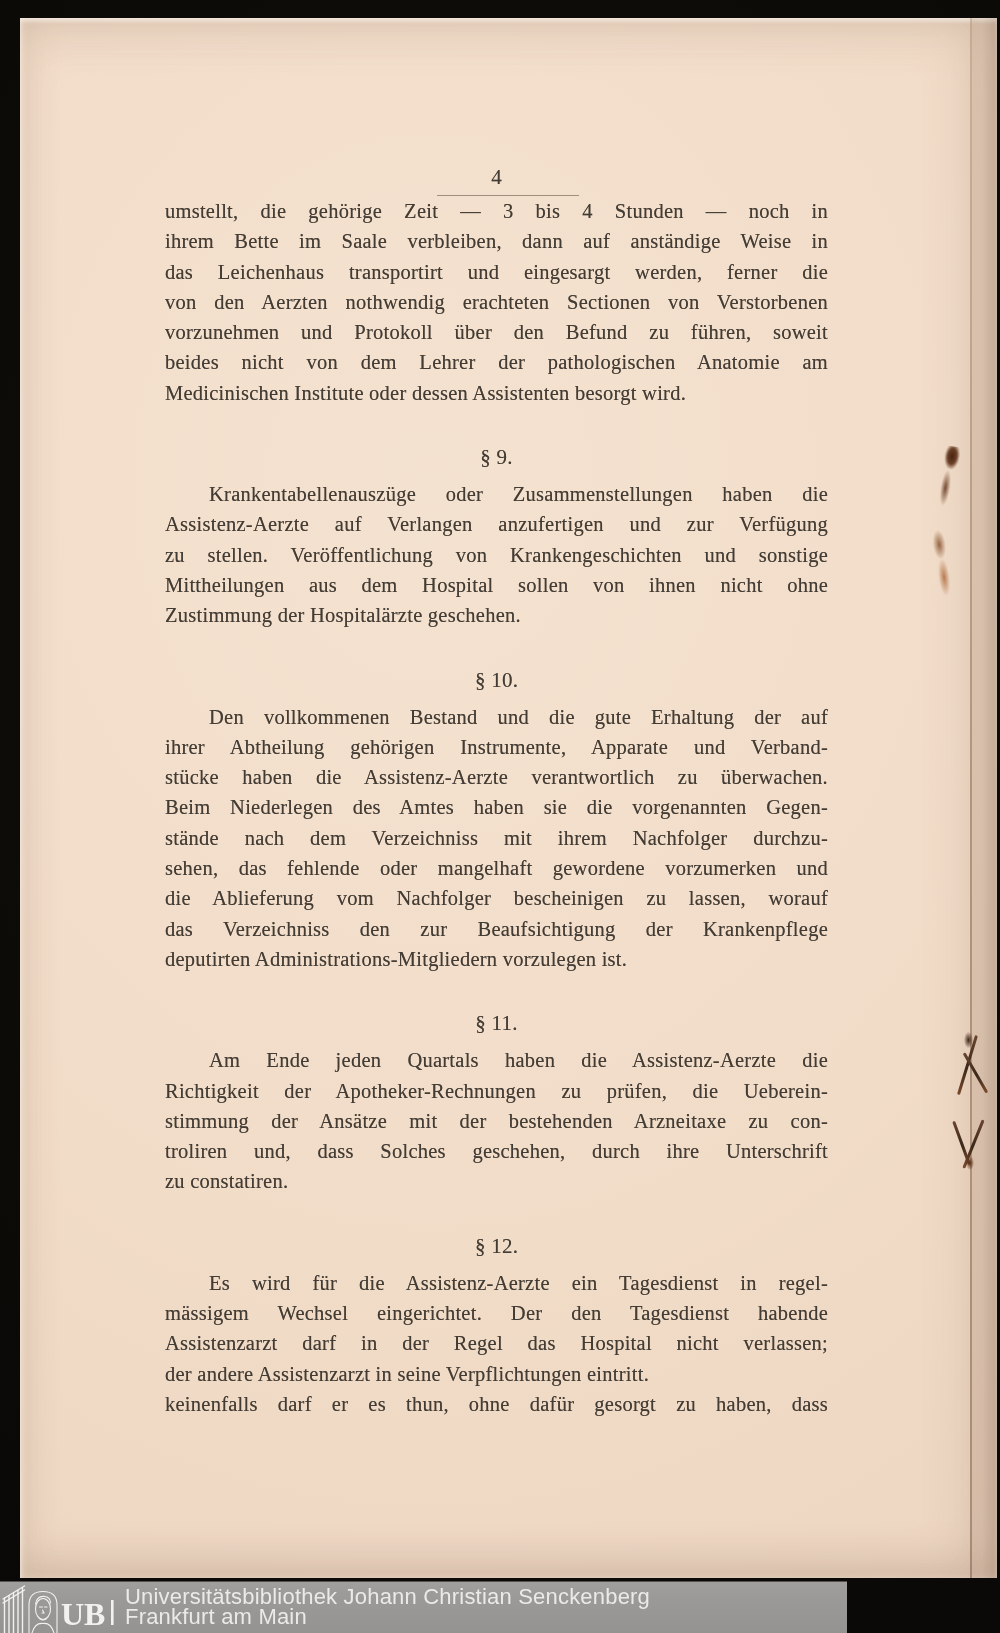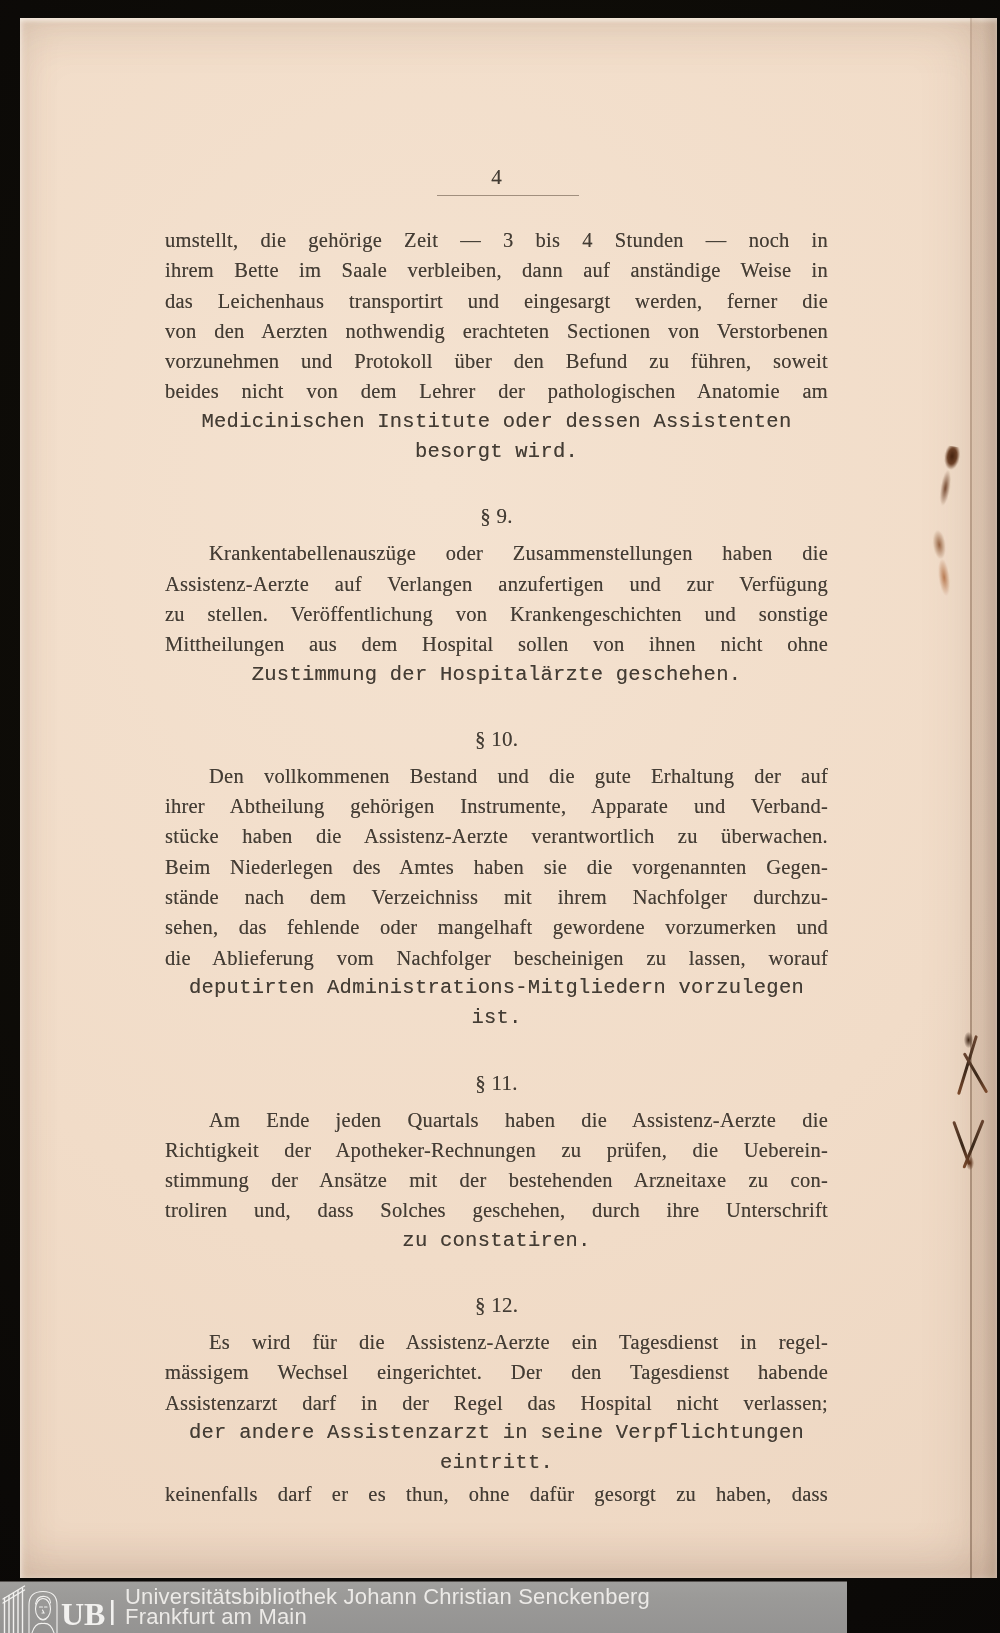--- a/index.html
+++ b/index.html
@@ -32,28 +32,28 @@
   .textcol{
     position:absolute;left:145px;top:146px;width:663px;
     color:#433c34;font-size:20.5px;letter-spacing:.25px;
     text-shadow:0 0 .5px rgba(62,55,46,.55);
   }
   .pagenum{ text-align:center;font-size:21px;line-height:26px; }
   .pagenum-rule{
     width:142px;height:1px;background:#7d6c5c;opacity:.7;
     margin:5px auto 0 auto;transform:translateX(11px);
   }
-  .sec:first-of-type{ margin-top:29px; }
+  .sec:first-of-type{ }
   .sec-heading{ text-align:center;font-size:21px;line-height:30px;margin:34px 0 7px 0; }
   .tline{
     line-height:30.3px;
     text-align:justify;text-align-last:justify;
     white-space:normal;
   }
-  .tline.final{ text-align:center;text-align-last:auto;font-family:Liberation Mono, monospace; }
+  .tline.final{ text-align:left;text-align-last:auto; }
   .tline.indent{ padding-left:44px; }
   
   .stain{ position:absolute;pointer-events:none; }
   .stain-a{
     left:919px;top:428px;width:18px;height:62px;transform:rotate(9deg);filter:blur(.4px);
     background:
       radial-gradient(55% 28% at 55% 16%, #46220e 0%, rgba(93,48,22,.9) 45%, rgba(120,70,35,0) 78%),
       radial-gradient(38% 42% at 45% 68%, rgba(94,46,20,.85) 0%, rgba(120,70,35,0) 70%);
   }
   .stain-b{
@@ -127,20 +127,21 @@
         <div class="sec">
           <div class="sec-heading">§ 10.</div>
           <div class="para">
             <div class="tline indent">Den vollkommenen Bestand und die gute Erhaltung der auf</div>
             <div class="tline">ihrer Abtheilung gehörigen Instrumente, Apparate und Verband-</div>
             <div class="tline">stücke haben die Assistenz-Aerzte verantwortlich zu überwachen.</div>
             <div class="tline">Beim Niederlegen des Amtes haben sie die vorgenannten Gegen-</div>
             <div class="tline">stände nach dem Verzeichniss mit ihrem Nachfolger durchzu-</div>
             <div class="tline">sehen, das fehlende oder mangelhaft gewordene vorzumerken und</div>
             <div class="tline">die Ablieferung vom Nachfolger bescheinigen zu lassen, worauf</div>
+            <div class="tline">das Verzeichniss den zur Beaufsichtigung der Krankenpflege</div>
             <div class="tline final">deputirten Administrations-Mitgliedern vorzulegen ist.</div>
           </div>
         </div>
         <div class="sec">
           <div class="sec-heading">§ 11.</div>
           <div class="para">
             <div class="tline indent">Am Ende jeden Quartals haben die Assistenz-Aerzte die</div>
             <div class="tline">Richtigkeit der Apotheker-Rechnungen zu prüfen, die Ueberein-</div>
             <div class="tline">stimmung der Ansätze mit der bestehenden Arzneitaxe zu con-</div>
             <div class="tline">troliren und, dass Solches geschehen, durch ihre Unterschrift</div>

